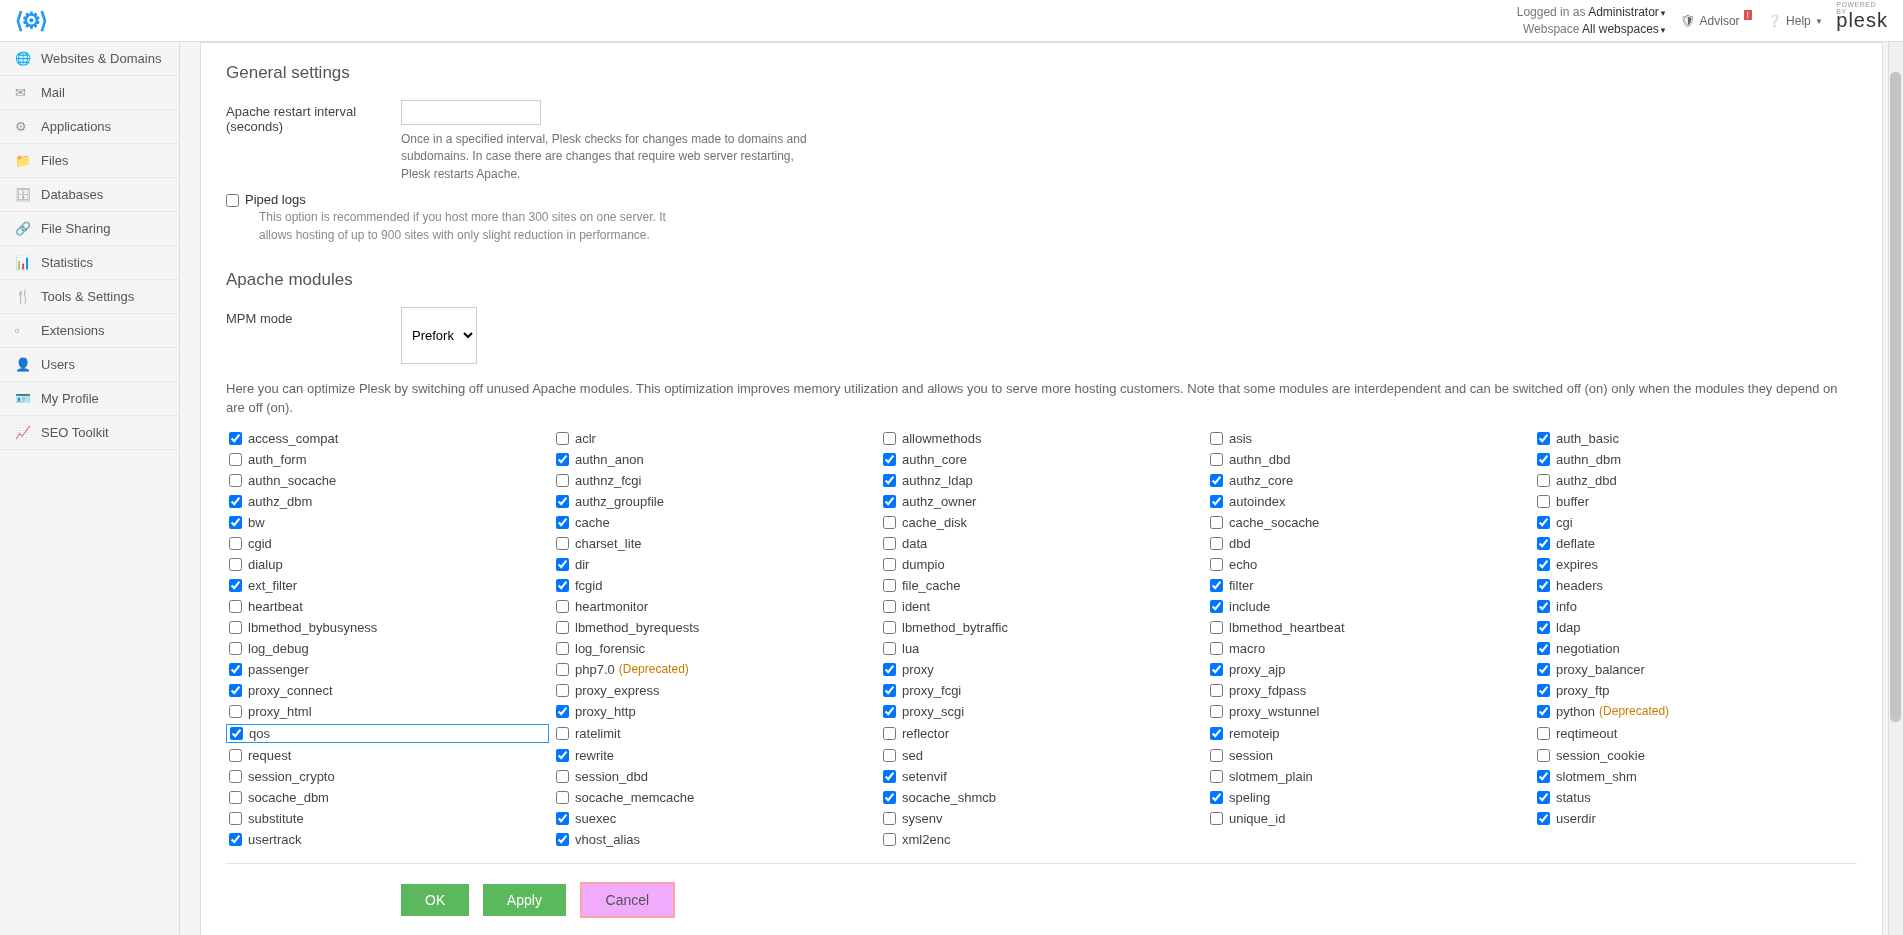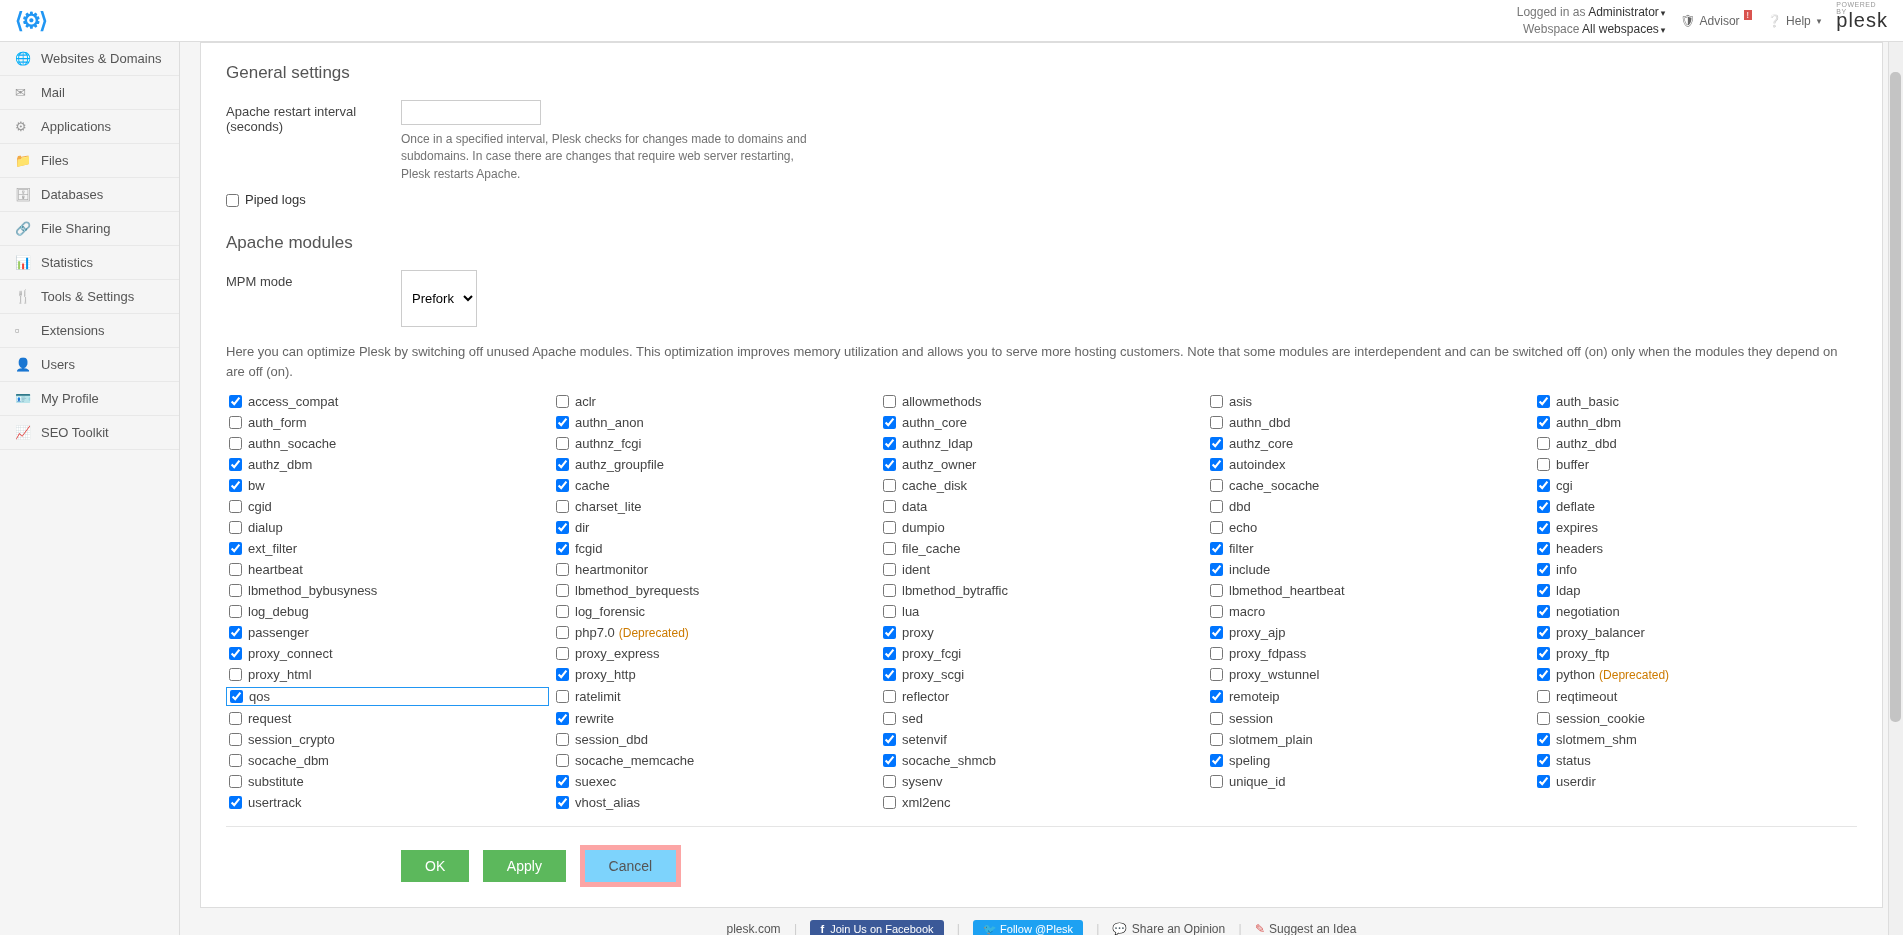--- a/index.html
+++ b/index.html
@@ -47,21 +47,21 @@
 .modules-grid { display: grid; grid-template-columns: repeat(5, 1fr); gap: 4px 4px; margin-top: 12px; padding-bottom: 15px; border-bottom: 1px solid #e5e5e5; }
 .module-item { display: flex; align-items: center; font-size: 13px; color: #444; padding: 1px 3px; }
 .module-item.focused { border: 1px solid #2196f3; }
 .module-item input { margin-right: 6px; }
 .deprecated { color: #cc7a00; font-size: 12px; margin-left: 4px; }
 
 .buttons { margin-top: 18px; padding-left: 175px; }
 .btn { padding: 8px 24px; font-size: 14px; border: none; cursor: pointer; margin-right: 10px; }
 .btn-ok { background: #5cb85c; color: #fff; }
 .btn-apply { background: #5cb85c; color: #fff; }
-.btn-cancel { background: #7dd3fc; border: 5px solid #fca5a5; color: #555; }
+.btn-cancel { background: #f0abfc; border: 2px solid #fca5a5; color: #555; }
 
 .footer { text-align: center; padding: 12px 0 8px; font-size: 12px; color: #666; }
 .footer-item { display: inline-flex; align-items: center; margin: 0 6px; }
 .footer-sep { color: #ccc; margin: 0 4px; }
 .fb-btn { background: #3b5998; color: #fff; padding: 3px 10px; border-radius: 3px; font-size: 11px; }
 .tw-btn { background: #1da1f2; color: #fff; padding: 3px 10px; border-radius: 3px; font-size: 11px; }
 .footer-link { color: #555; text-decoration: none; }
 .footer-icon { margin-right: 4px; }
 
 .scrollbar-right { position: fixed; right: 0; top: 42px; bottom: 0; width: 15px; background: #f0f0f0; border-left: 1px solid #ddd; }
@@ -155,20 +155,21 @@
         <div class="form-label">Apache restart interval (seconds)</div>
         <div class="form-field">
           <input class="form-input" style="">
           <div class="form-help">Once in a specified interval, Plesk checks for changes made to domains and subdomains. In case there are changes that require web server restarting, Plesk restarts Apache.</div>
         </div>
       </div>
       <div class="checkbox-row">
         <input type="checkbox" style="">
         <div>
           <span>Piped logs</span>
+          <div class="form-help-indent">This option is recommended if you host more than 300 sites on one server. It allows hosting of up to 900 sites with only slight reduction in performance.</div>
         </div>
       </div>
 
       <div class="section-title2">Apache modules</div>
       <div class="form-row">
         <div class="form-label">MPM mode</div>
         <div class="form-field">
           <select class="select">
             <option>Prefork</option>
           </select>

